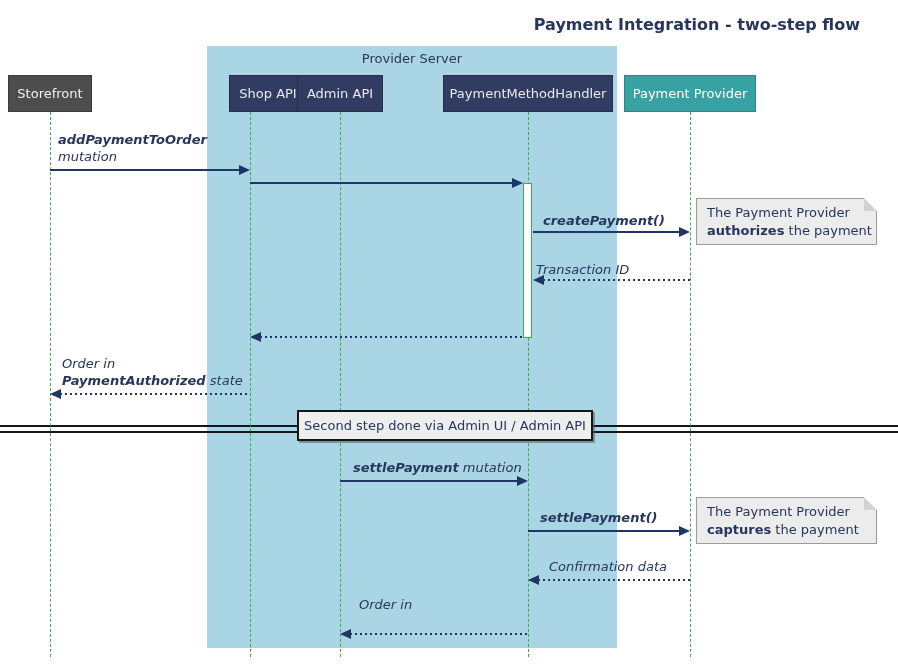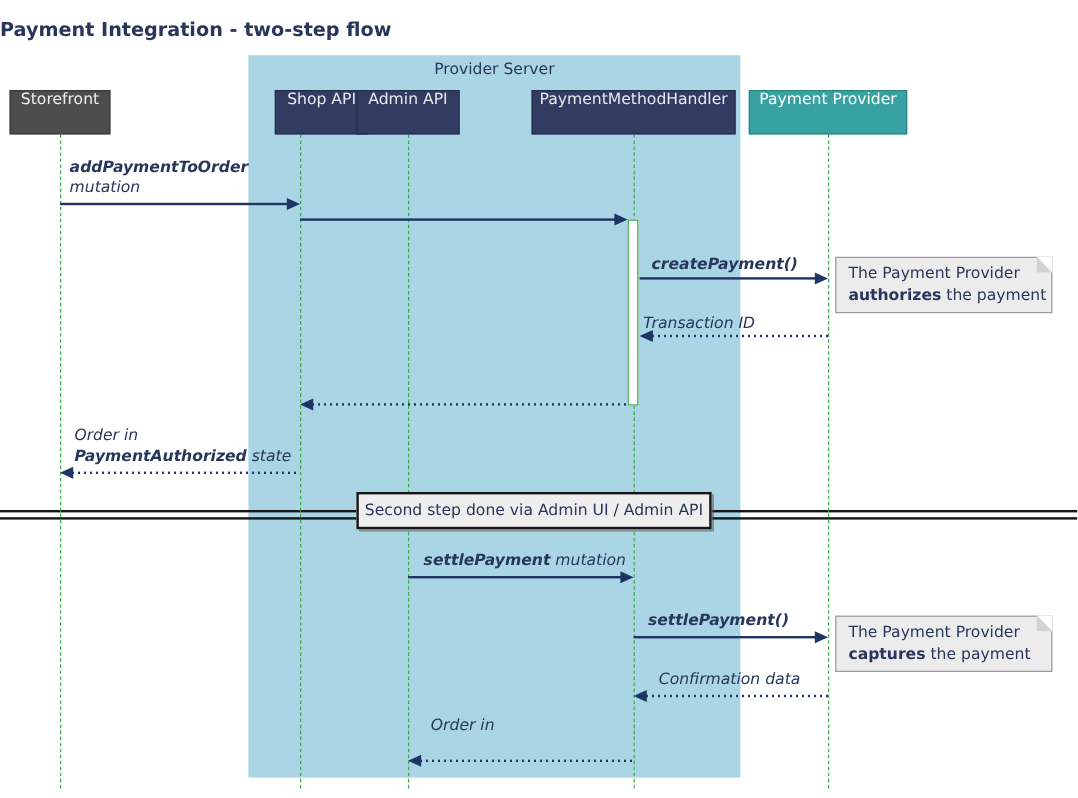--- a/index.html
+++ b/index.html
@@ -2,35 +2,35 @@
 <html style="--navy-text: #28365c; --navy-box: #323c62; --navy-box-border: #252d4c; --arrow: #1f3565; --frame-blue: #a9d5e4; --lifeline-green: #3fa94c; --storefront-gray: #4d4d4d; --storefront-border: #3a3a3a; --teal: #38a2a2; --teal-border: #2d8585; --note-bg: #ececec; --note-border: #9b9b9b; --note-fold: #d2d2d2; --divider-dark: #161616; --divider-box-bg: #eeeeee;"><head>
 <meta charset="utf-8">
 <style>
   html,body { margin:0; padding:0; background:#ffffff; }
   .canvas {
     position:relative; width:898px; height:665px; background:#fff;
     font-family:"DejaVu Sans","Liberation Sans",sans-serif;
     font-size:13px; color:var(--navy-text,#28365c); overflow:hidden;
   }
   .title {
-    position:absolute; top:15px; left:0; width:844px; text-align:left;
-    font-size:16px; font-weight:bold; color:var(--navy-text,#28365c);
+    position:absolute; top:15px; left:0; width:844px; text-align:right;
+    font-size:16px; font-weight:bold; color:var(--navy-text,#28365c);padding-left:16px;
   }
   .frame {
     position:absolute; left:207px; top:46px; width:410px; height:602px;
     background:var(--frame-blue,#a9d5e4); z-index:1;
   }
   .frame-label { position:absolute; top:5px; left:0; width:100%; text-align:center; }
   .lifeline {
     position:absolute; top:112px; height:545px; width:0;
     border-left:1px dashed var(--lifeline-green,#3fa94c); z-index:3;
   }
   .participant {
     position:absolute; top:75px; height:37px; box-sizing:border-box;
-    display:flex; align-items:flex-start; justify-content:center;
+    display:flex; align-items:center; justify-content:center;
     border:1.5px solid; z-index:6; white-space:nowrap;
   }
   .p-gray { background:var(--storefront-gray,#4d4d4d); border-color:var(--storefront-border,#3a3a3a); color:#f0f0f0; }
   .p-navy { background:var(--navy-box,#323c62); border-color:var(--navy-box-border,#252d4c); color:#e9e9ee; }
   .p-teal { background:var(--teal,#38a2a2); border-color:var(--teal-border,#2d8585); color:#ffffff; }
   .activation {
     position:absolute; left:523px; top:183px; width:9px; height:155px;
     background:#fefefe; border:1px solid var(--lifeline-green,#3fa94c);
     box-sizing:border-box; z-index:4;
   }
@@ -38,21 +38,21 @@
   .aline.dotted {
     background:repeating-linear-gradient(90deg, var(--arrow,#1f3565) 0 2px, transparent 2px 5px);
   }
   .ahead { position:absolute; width:0; height:0; border-top:5px solid transparent; border-bottom:5px solid transparent; z-index:5; }
   .ahead.right { border-left:11px solid var(--arrow,#1f3565); }
   .ahead.left  { border-right:11px solid var(--arrow,#1f3565); }
   .msg-label { position:absolute; line-height:17px; white-space:nowrap; z-index:5; color:var(--navy-text,#28365c);font-style:italic; }
   .note {
     position:absolute; left:696px; width:181px; height:47px; box-sizing:border-box;
     background:var(--note-bg,#ececec); border:1px solid var(--note-border,#9b9b9b);
-    padding:5px 12px 0 10px; line-height:18px; white-space:nowrap; z-index:6;margin-top:16px;
+    padding:5px 12px 0 10px; line-height:18px; white-space:nowrap; z-index:6;
   }
   .note-fold {
     position:absolute; top:-1px; right:-1px; width:0; height:0;
     border-style:solid; border-width:0 13px 13px 0;
     border-color:transparent #ffffff var(--note-fold,#d2d2d2) transparent;
   }
   .divider-lines {
     position:absolute; left:0; top:425px; width:898px; height:4px;
     border-top:2px solid var(--divider-dark,#161616);
     border-bottom:2px solid var(--divider-dark,#161616); z-index:2;

